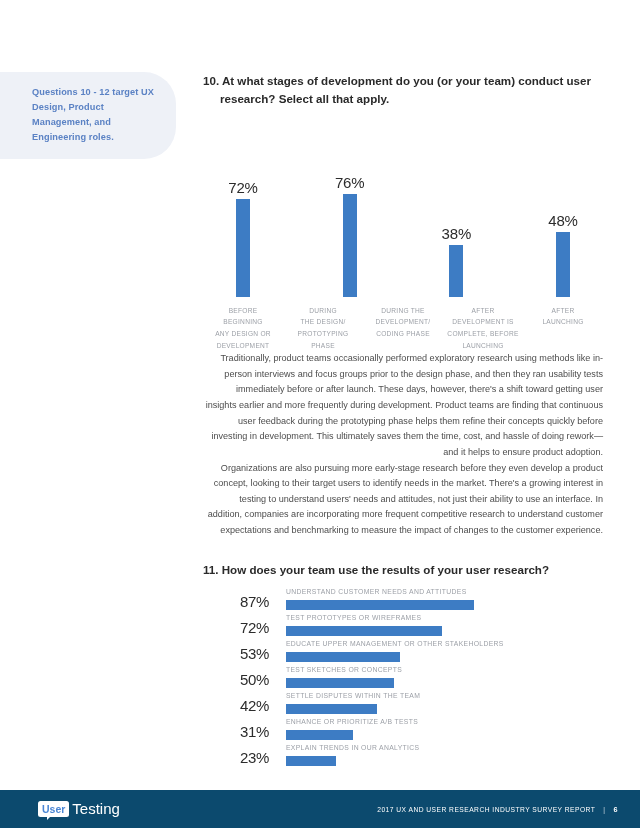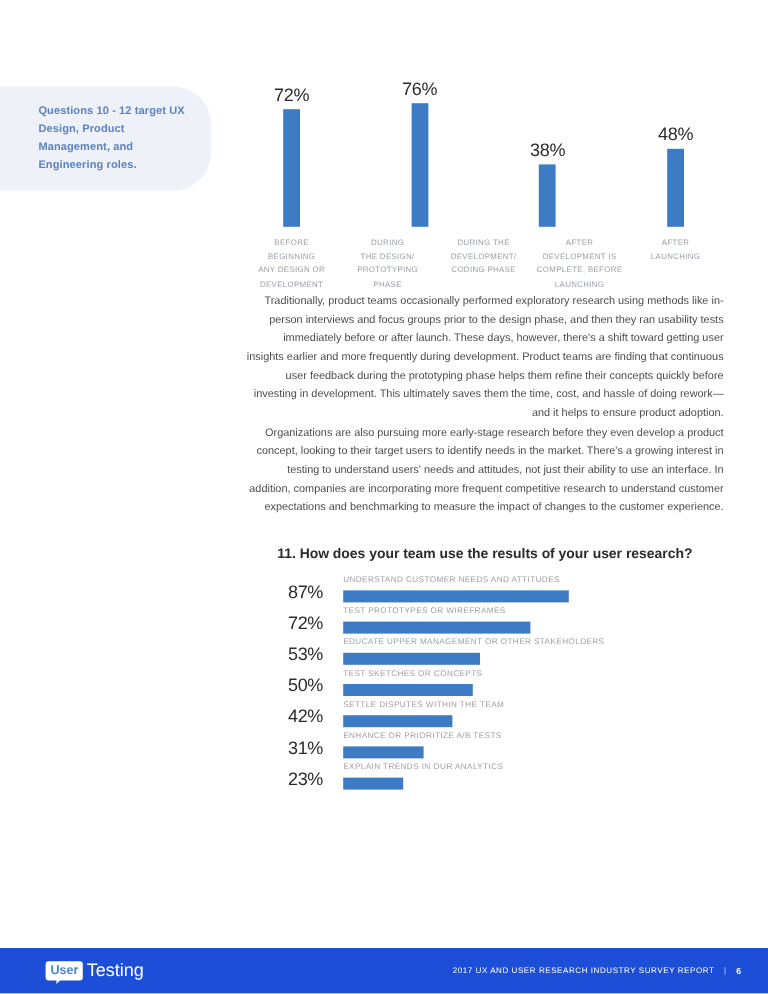--- a/index.html
+++ b/index.html
@@ -98,21 +98,21 @@
 
   
   p.body {
     font-size: 9.1px;
     color: #4d4d4d;
     line-height: 1.72;
     text-align: right;
   }
 
   
-  .q11 { margin-top: 22px; margin-left: 28px; }
+  .q11 { margin-top: 22px; }
   .hlist { margin-top: 10px; }
   .hrow {
     display: flex;
     align-items: center;
     height: 26px;
   }
   .hval {
     width: 46px;
     font-size: 15px;
     color: #2c2c2c;
@@ -143,21 +143,21 @@
     background: #3d7cc4;
   }
 
   
   .footer {
     position: absolute;
     left: 0;
     bottom: 0;
     width: 640px;
     height: 38px;
-    background: #1d4ed8;
+    background: #0c4a6e;
     display: flex;
     align-items: center;
   }
   .logo {
     position: absolute;
     left: 38px;
     display: flex;
     align-items: center;
   }
   .logo-user {
@@ -202,20 +202,21 @@
 <body>
 
 <div class="page">
 
   <div class="callout">
     <span>Questions 10 - 12 target UX Design, Product Management, and Engineering roles.</span>
   </div>
 
   <div class="content">
 
+    <div class="q-heading q10">10. At what stages of development do you (or your team) conduct user research? Select all that apply.</div>
 
     <div>
       <div class="vchart" id="vchart">
           <div class="vcol">
             <div class="vval">72%</div>
             <div class="vbar" style="height: 97.92px; background: rgb(61, 124, 196);"></div>
           </div>
           <div class="vcol">
             <div class="vval">76%</div>
             <div class="vbar" style="height: 103.36px; background: rgb(61, 124, 196);"></div>

